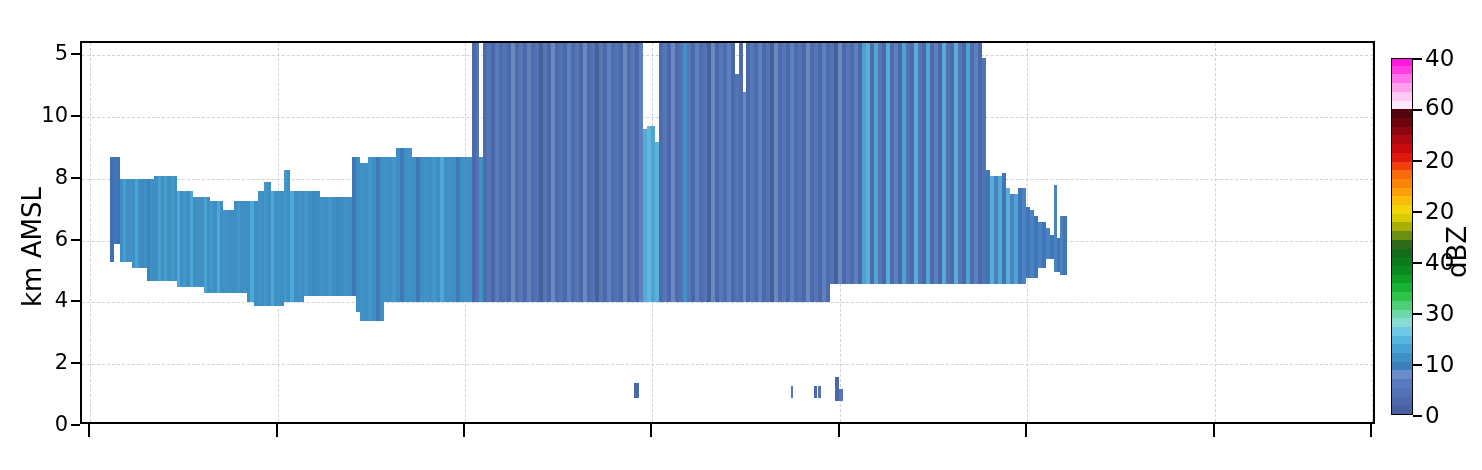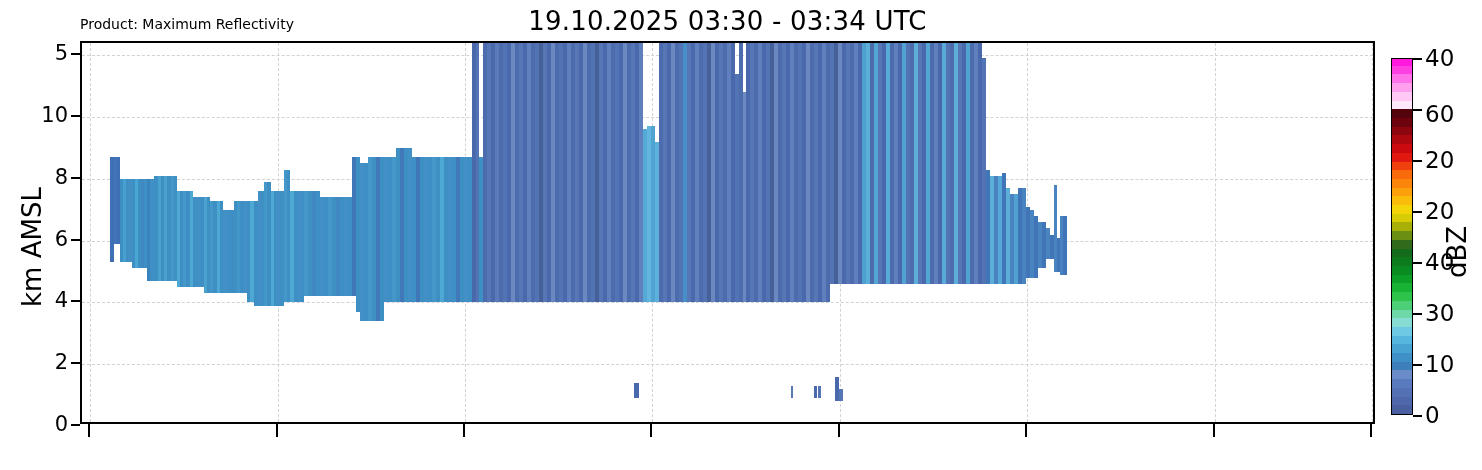--- a/index.html
+++ b/index.html
@@ -41,22 +41,20 @@
   .cbtick-mark{position:absolute;left:1413px;width:9px;height:0;border-top:2px solid #000;}
   .cbtick-lbl{position:absolute;left:1425px;transform:translateY(-50%);font-size:23px;color:#000;white-space:nowrap;}
   #cb-unit{position:absolute;left:1397px;top:237px;width:120px;text-align:center;font-size:26px;color:#000;
            transform:rotate(-90deg);white-space:nowrap;}
 </style>
 </head>
 <body>
 
 <div id="root">
 
-  <div id="product-label">Product: Maximum Reflectivity</div>
-  <div id="main-title">19.10.2025 03:30 - 03:34 UTC</div>
 
   <div id="ylabel">km AMSL</div>
   <div id="ytick-labels">
       <div class="ytick-lbl" style="top: 424px;">0</div>
       <div class="ytick-lbl" style="top: 362.226px;">2</div>
       <div class="ytick-lbl" style="top: 300.452px;">4</div>
       <div class="ytick-lbl" style="top: 238.677px;">6</div>
       <div class="ytick-lbl" style="top: 176.903px;">8</div>
       <div class="ytick-lbl" style="top: 115.129px;">10</div>
       <div class="ytick-lbl" style="top: 53.3548px;">5</div>
@@ -407,16 +405,16 @@
     <div class="cbtick-lbl" style="top: 364px;">10</div>
     <div class="cbtick-mark" style="top: 313px;"></div>
     <div class="cbtick-lbl" style="top: 313px;">30</div>
     <div class="cbtick-mark" style="top: 262px;"></div>
     <div class="cbtick-lbl" style="top: 262px;">40</div>
     <div class="cbtick-mark" style="top: 211px;"></div>
     <div class="cbtick-lbl" style="top: 211px;">20</div>
     <div class="cbtick-mark" style="top: 160px;"></div>
     <div class="cbtick-lbl" style="top: 160px;">20</div>
     <div class="cbtick-mark" style="top: 109px;"></div>
-    <div class="cbtick-lbl" style="top: 114px;">60</div>
+    <div class="cbtick-lbl" style="top: 107px;">60</div>
     <div class="cbtick-mark" style="top: 58px;"></div>
     <div class="cbtick-lbl" style="top: 58px;">40</div>
   </div>
 
 </body></html>

